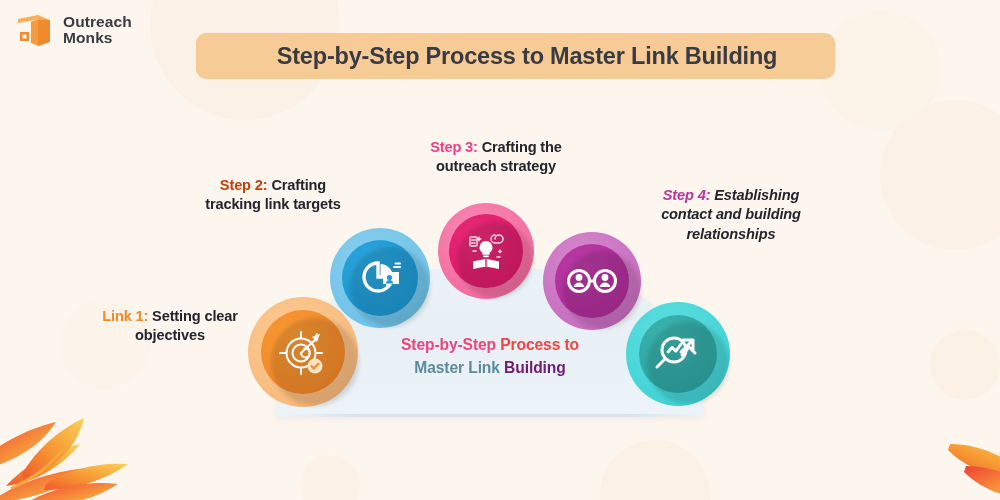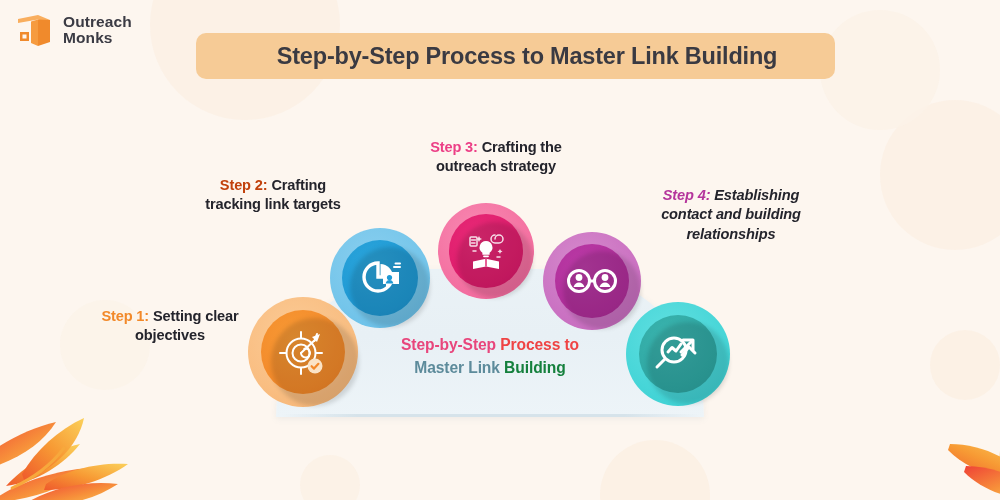--- a/index.html
+++ b/index.html
@@ -144,21 +144,21 @@
   <div class="title-pill">
     <span class="t">Step-by-Step Process to Master Link Building</span>
   </div>
 
   <div class="arch"></div>
   <div class="arch-base"></div>
   <div class="arch-text">
     <span style="color:#e8467c">Step-by-Step</span>
     <span style="color:#ef4444">Process to</span><br>
     <span style="color:#5d8b9b">Master Link</span>
-    <span style="color:#15803d">Building</span>
+    <span style="color:#701a75">Building</span>
   </div>
 
   <div class="node" style="left:248px;top:297px;width:110px;height:110px;">
     <div class="shade" style="left:16px;top:16px;width:88px;height:88px;transform:translate(7px,5px);filter:blur(2px);"></div>
     <div class="ring" style="background:radial-gradient(circle at 42% 36%, #fbc992 0%, #f9bb7c 60%, #f6ad67 100%);opacity:.95;"></div>
     <div class="disc" style="left:13px;top:13px;width:84px;height:84px;background:radial-gradient(circle at 40% 34%, #f79a35 0%, #f3892a 70%, #ef7f22 100%);">
       <svg class="ico" width="54" height="54" viewBox="0 0 54 54">
         <g stroke="#ffffff" stroke-width="2" fill="none" stroke-linecap="round">
           <circle cx="25" cy="28" r="14.5"></circle>
           <circle cx="25" cy="28" r="8.5"></circle>
@@ -248,21 +248,21 @@
           <polyline points="15,23 19,18.5 23,22 28,15"></polyline>
           <polyline points="29,26 36,18 42,24"></polyline>
           <polyline points="30,11 40,11 40,21" stroke-width="3"></polyline>
           <line x1="28" y1="23" x2="39.5" y2="11.5"></line>
         </g>
       </svg>
     </div>
   </div>
 
   <div class="lbl l1">
-    <span class="k" style="color:#f2892a">Step 1:</span>
+    <span class="k" style="color:#f2892a">Link 1:</span>
     <span>Setting clear</span><br>
     <span>objectives</span>
   </div>
 
   <div class="lbl l2">
     <span class="k" style="color:#c2410c">Step 2:</span>
     <span>Crafting</span><br>
     <span>tracking link targets</span>
   </div>
 

